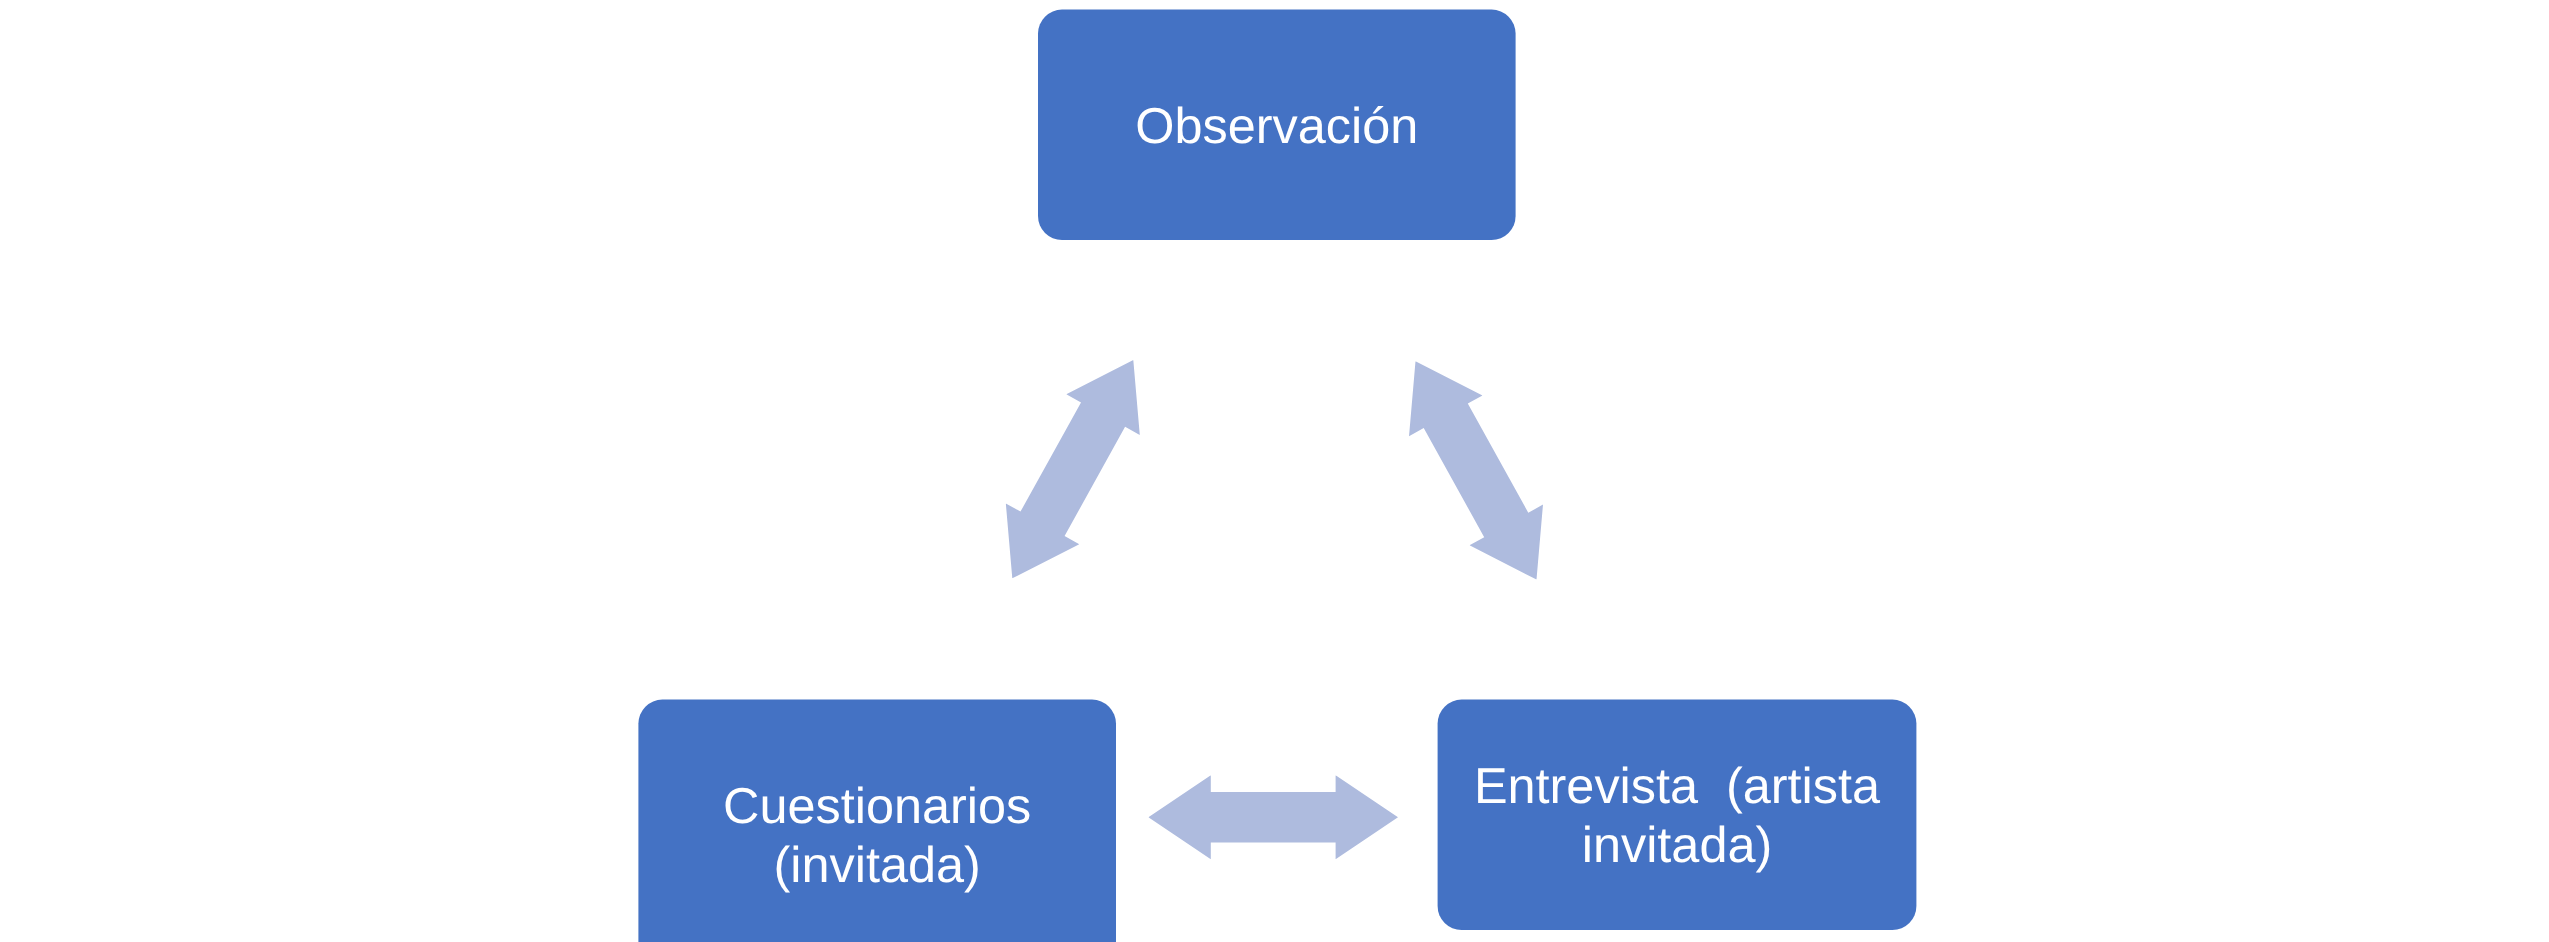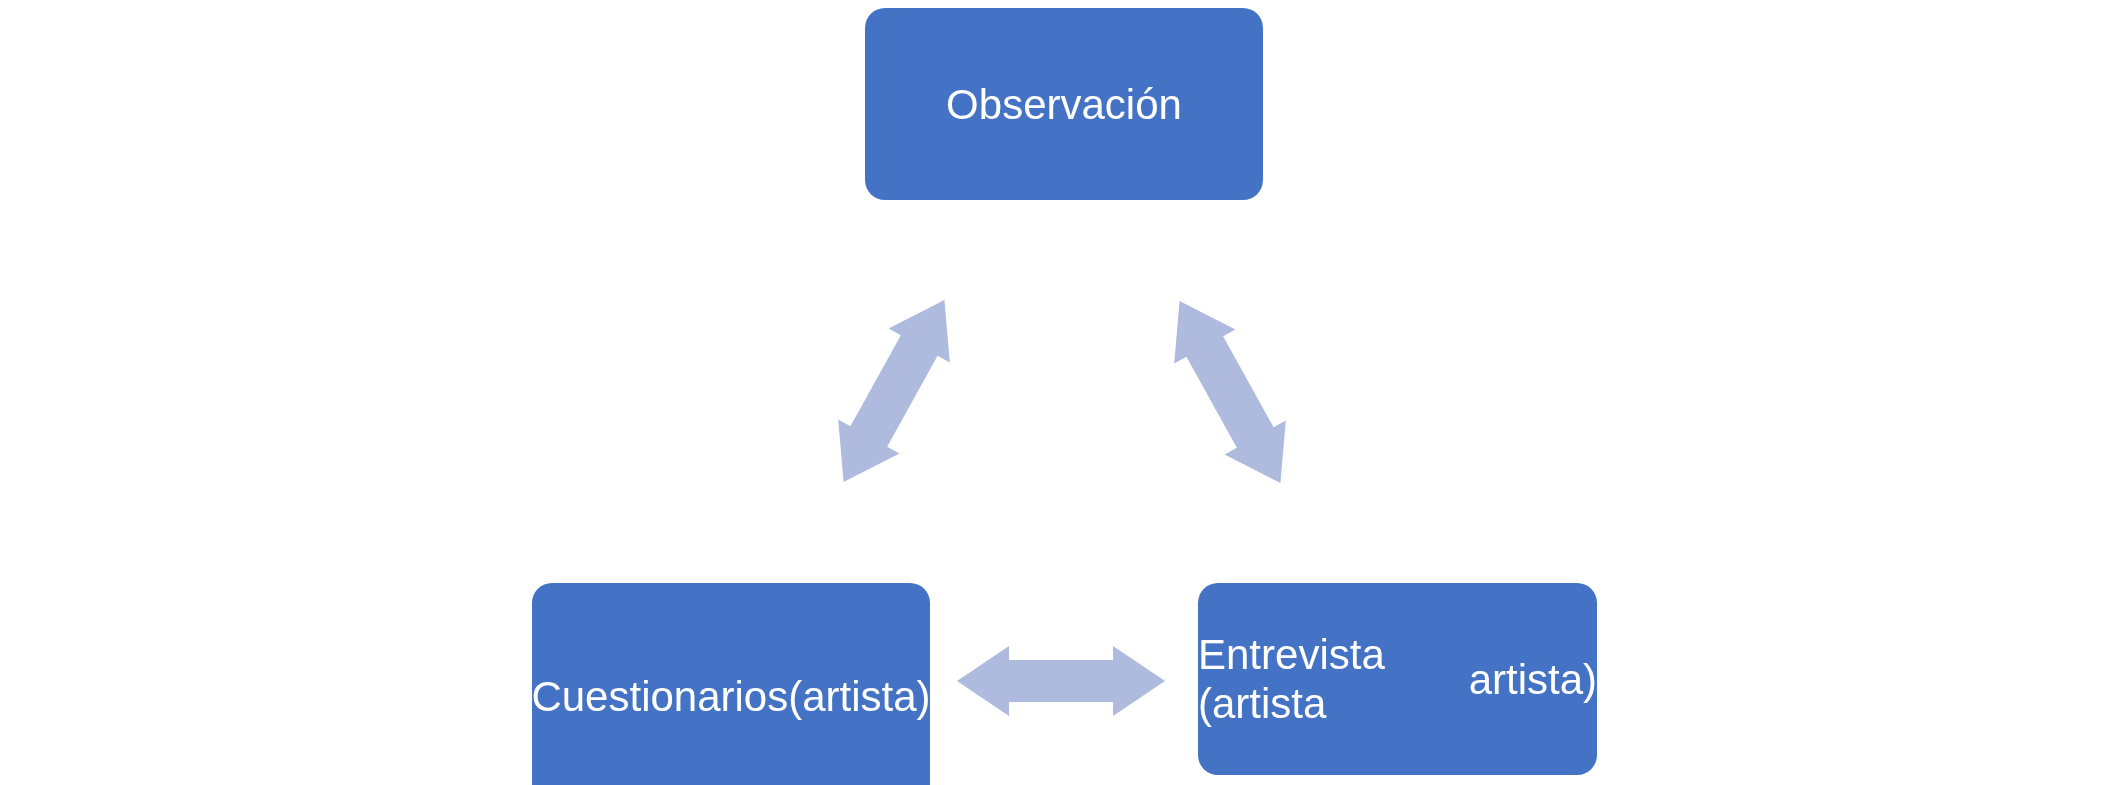--- a/index.html
+++ b/index.html
@@ -14,23 +14,24 @@
     overflow: hidden;
     background: var(--background, #FFFFFF);
     font-family: "Liberation Sans", sans-serif;
   }
   .node {
     position: absolute;
     background: var(--box-fill, #4472C4);
     color: var(--box-text, #FFFFFF);
     border-radius: 20px;
     display: flex;
-    flex-direction: row;
+    flex-direction: column;
     align-items: center;
     justify-content: center;
+    text-align: center;
     font-size: 42px;
     line-height: 49px;
   }
   .node .line {
     white-space: pre-wrap;
   }
   .node-top    { left: 865px;  top: 8px;   width: 398px; height: 192px; }
   .node-left   { left: 532px;  top: 583px; width: 398px; height: 226px; }
   .node-right  { left: 1198px; top: 583px; width: 399px; height: 192px; }
   .arrow {
@@ -48,26 +49,26 @@
 <body>
 
 <div class="canvas">
 
   <div class="node node-top">
     <span class="line">Observación</span>
   </div>
 
   <div class="node node-left">
     <span class="line">Cuestionarios</span>
-    <span class="line">(artista)</span>
+    <span class="line">(invitada)</span>
   </div>
 
   <div class="node node-right">
     <span class="line">Entrevista  (artista</span>
-    <span class="line">artista)</span>
+    <span class="line">invitada)</span>
   </div>
 
   <div class="arrow arrow-left-diagonal">
     <svg viewBox="0 0 208 70" xmlns="http://www.w3.org/2000/svg" aria-hidden="true">
       <polygon points="0,35 52,0 52,14 156,14 156,0 208,35 156,70 156,56 52,56 52,70"></polygon>
     </svg>
   </div>
 
   <div class="arrow arrow-right-diagonal">
     <svg viewBox="0 0 208 70" xmlns="http://www.w3.org/2000/svg" aria-hidden="true">

